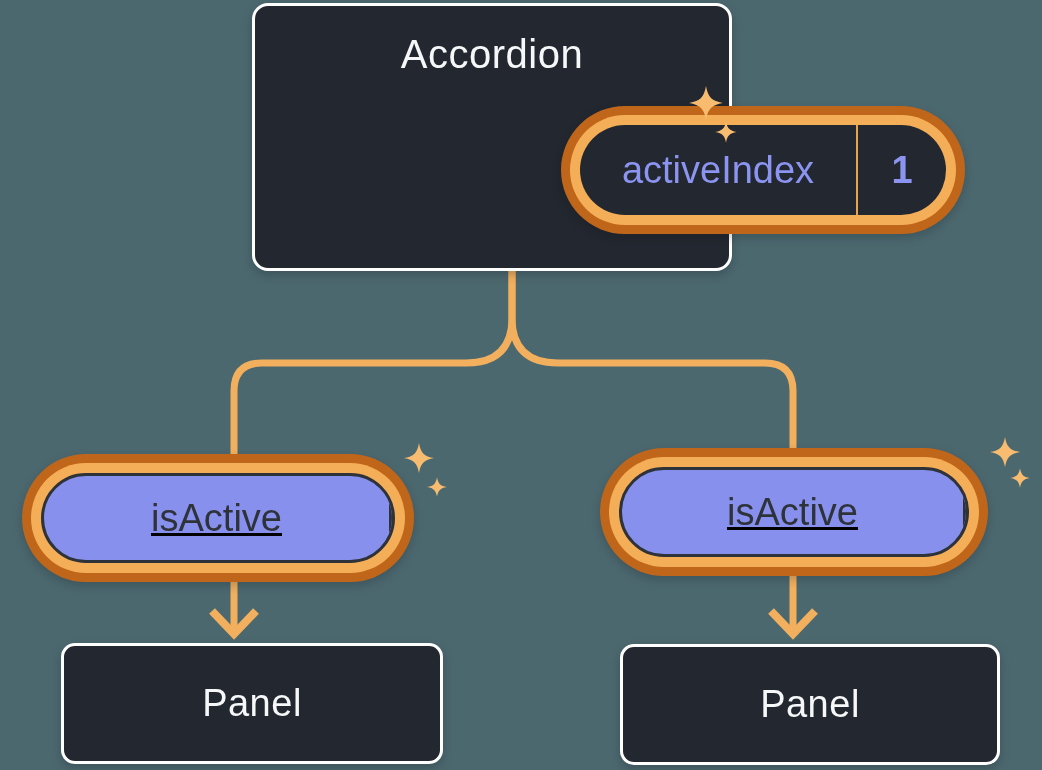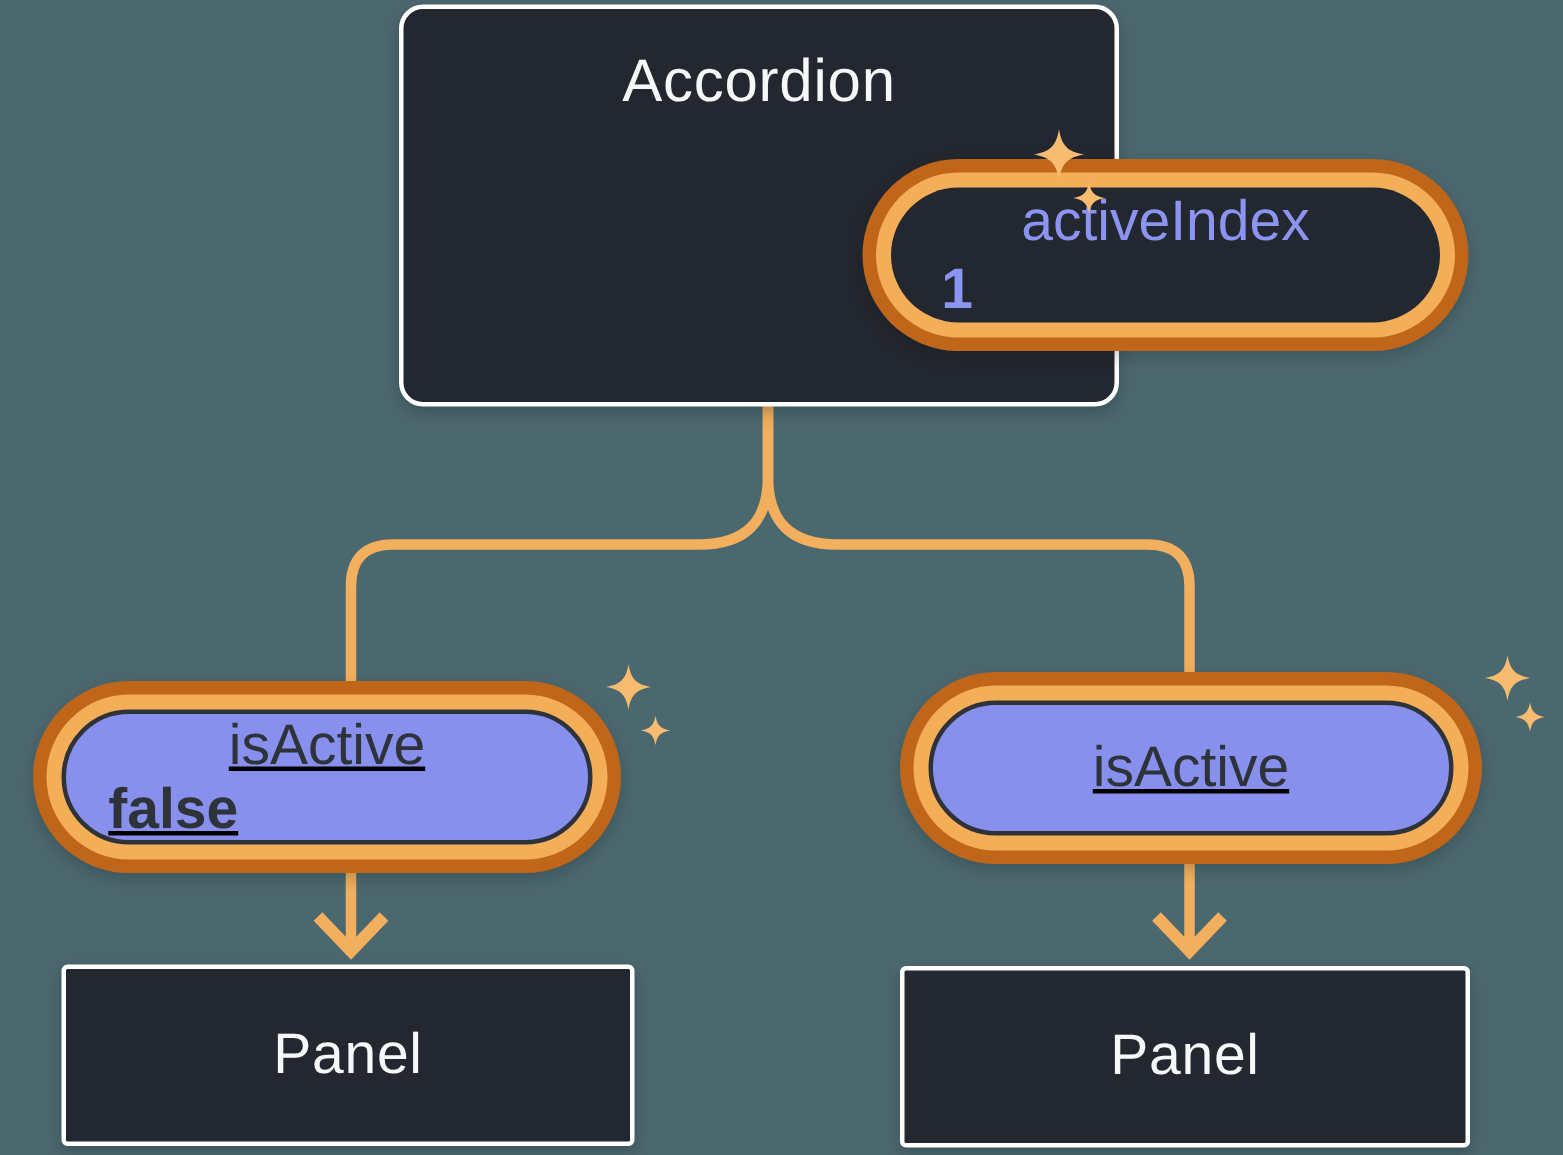--- a/index.html
+++ b/index.html
@@ -21,40 +21,40 @@
   body{background:var(--canvas-bg);font-family:"Liberation Sans","DejaVu Sans",sans-serif;}
   .canvas{position:relative;width:1042px;height:770px;background:var(--canvas-bg);}
   .connectors{position:absolute;left:0;top:0;width:1042px;height:770px;z-index:1;}
 
   .node{
     position:absolute;background:var(--node-bg);
     border:3px solid var(--node-border);
     box-shadow:0 4px 10px rgba(15,25,30,.25);
     z-index:2;
   }
-  .accordion-box{left:266px;top:3px;width:480px;height:268px;border-radius:16px;}
+  .accordion-box{left:252px;top:3px;width:480px;height:268px;border-radius:16px;}
   .node-title{
     position:absolute;top:26px;left:0;width:100%;text-align:center;
     color:var(--text-light);font-size:40px;font-weight:500;letter-spacing:.5px;
   }
   .panel{
-    border-radius:4px;display:flex;align-items:center;justify-content:center;
-    color:var(--text-light);font-size:38px;font-weight:500;letter-spacing:.5px;
+    border-radius:14px;display:flex;align-items:center;justify-content:center;
+    color:var(--text-light);font-size:38px;font-weight:500;letter-spacing:.5px;margin-left:20px;
   }
   .panel-left{left:41px;top:643px;width:382px;height:121px;}
   .panel-right{left:600px;top:644px;width:380px;height:121px;}
 
   
   .pill-outer{
     position:absolute;border-radius:999px;background:var(--ring-dark);
     padding:9px;z-index:2;box-shadow:0 4px 10px rgba(15,25,30,.22);
   }
   .pill-mid{width:100%;height:100%;border-radius:999px;background:var(--ring-light);padding:10px;}
   .pill-inner{
-    width:100%;height:100%;border-radius:999px;display:flex;align-items:stretch;overflow:hidden;flex-direction:column;
+    width:100%;height:100%;border-radius:999px;display:flex;align-items:stretch;overflow:hidden;
   }
   .pill-inner.dark{background:var(--node-bg);}
   .pill-inner.purple{background:var(--pill-purple);border:3px solid var(--text-dark);text-decoration:underline;}
   .pill-label{flex:1;display:flex;align-items:center;justify-content:center;font-size:38px;}
   .pill-value{display:flex;align-items:center;justify-content:center;font-size:38px;font-weight:700;}
   .pill-divider{width:3px;align-self:stretch;}
   .pill-top{left:306px;top:100px;width:404px;height:128px;}
   .pill-top .pill-label,.pill-top .pill-value{color:var(--text-purple);}
   .pill-top .pill-divider{background:var(--divider-orange);width:2px;}
   .pill-top .pill-value{width:88px;}
@@ -91,21 +91,20 @@
         </div>
       </div>
     </div>
   </div>
 
   <div class="pill-outer pill-left">
     <div class="pill-mid">
       <div class="pill-inner purple">
         <span class="pill-label">isActive</span>
         <span class="pill-divider"></span>
-        <span class="pill-value">false</span>
       </div>
     </div>
   </div>
 
   <div class="pill-outer pill-right">
     <div class="pill-mid">
       <div class="pill-inner purple">
         <span class="pill-label">isActive</span>
         <span class="pill-divider"></span>
       </div>

